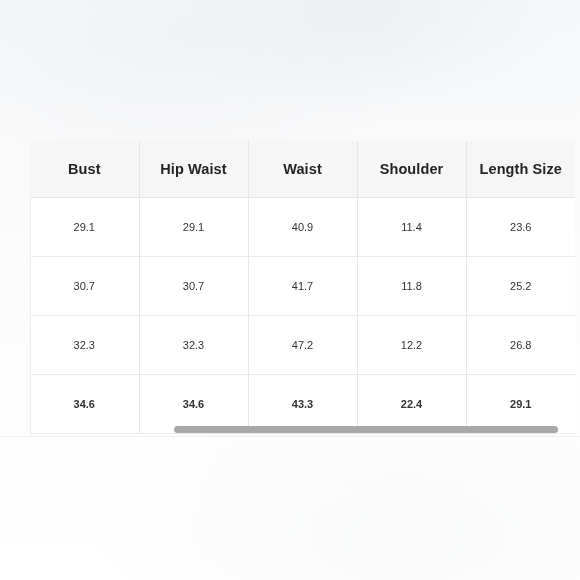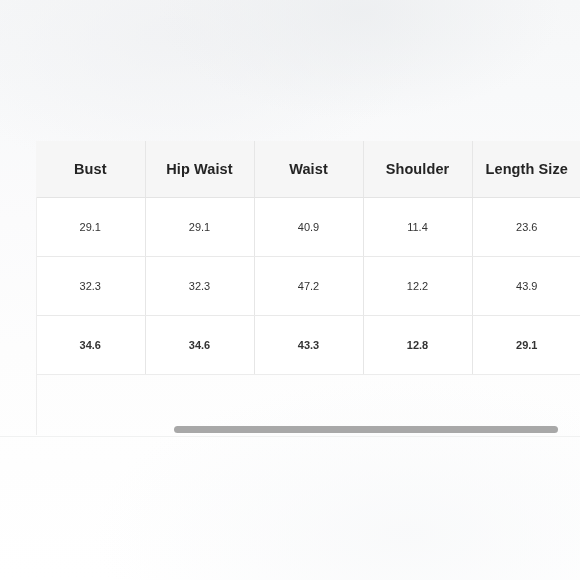--- a/index.html
+++ b/index.html
@@ -23,21 +23,21 @@
     background:
       radial-gradient(ellipse 280px 150px at 62% 2%, rgba(236,238,240,0.85) 0%, rgba(236,238,240,0) 72%),
       radial-gradient(ellipse 340px 190px at 30% 6%, rgba(240,241,243,0.8) 0%, rgba(240,241,243,0) 75%),
       radial-gradient(ellipse 400px 200px at 70% 92%, rgba(248,249,250,0.9) 0%, rgba(248,249,250,0) 78%),
       linear-gradient(180deg, #f6f7f8 0%, #f8f9fa 16%, #fbfbfc 38%, #fdfdfd 60%, #ffffff 100%);
   }
 
   
   #size-chart-wrap {
     position: absolute;
-    left: 36px;
+    left: 30px;
     top: 141px;
     width: 545px;   
     height: 294px;
   }
 
   table.size-chart {
     border-collapse: collapse;
     table-layout: fixed;
     width: 545px;
     background: #ffffff;
@@ -142,31 +142,38 @@
       </thead>
       <tbody>
         <tr>
           <td>29.1</td>
           <td>29.1</td>
           <td>40.9</td>
           <td>11.4</td>
           <td>23.6</td>
         </tr>
         <tr>
+          <td>30.7</td>
+          <td>30.7</td>
+          <td>41.7</td>
+          <td>11.8</td>
+          <td>25.2</td>
+        </tr>
+        <tr>
           <td>32.3</td>
           <td>32.3</td>
           <td>47.2</td>
           <td>12.2</td>
-          <td>43.9</td>
+          <td>26.8</td>
         </tr>
         <tr>
           <td>34.6</td>
           <td>34.6</td>
           <td>43.3</td>
-          <td>12.8</td>
+          <td>22.4</td>
           <td>29.1</td>
         </tr>
       </tbody>
     </table>
   </div>
 
   <div id="hscroll-track">
     <div id="hscroll-thumb"></div>
   </div>
 

